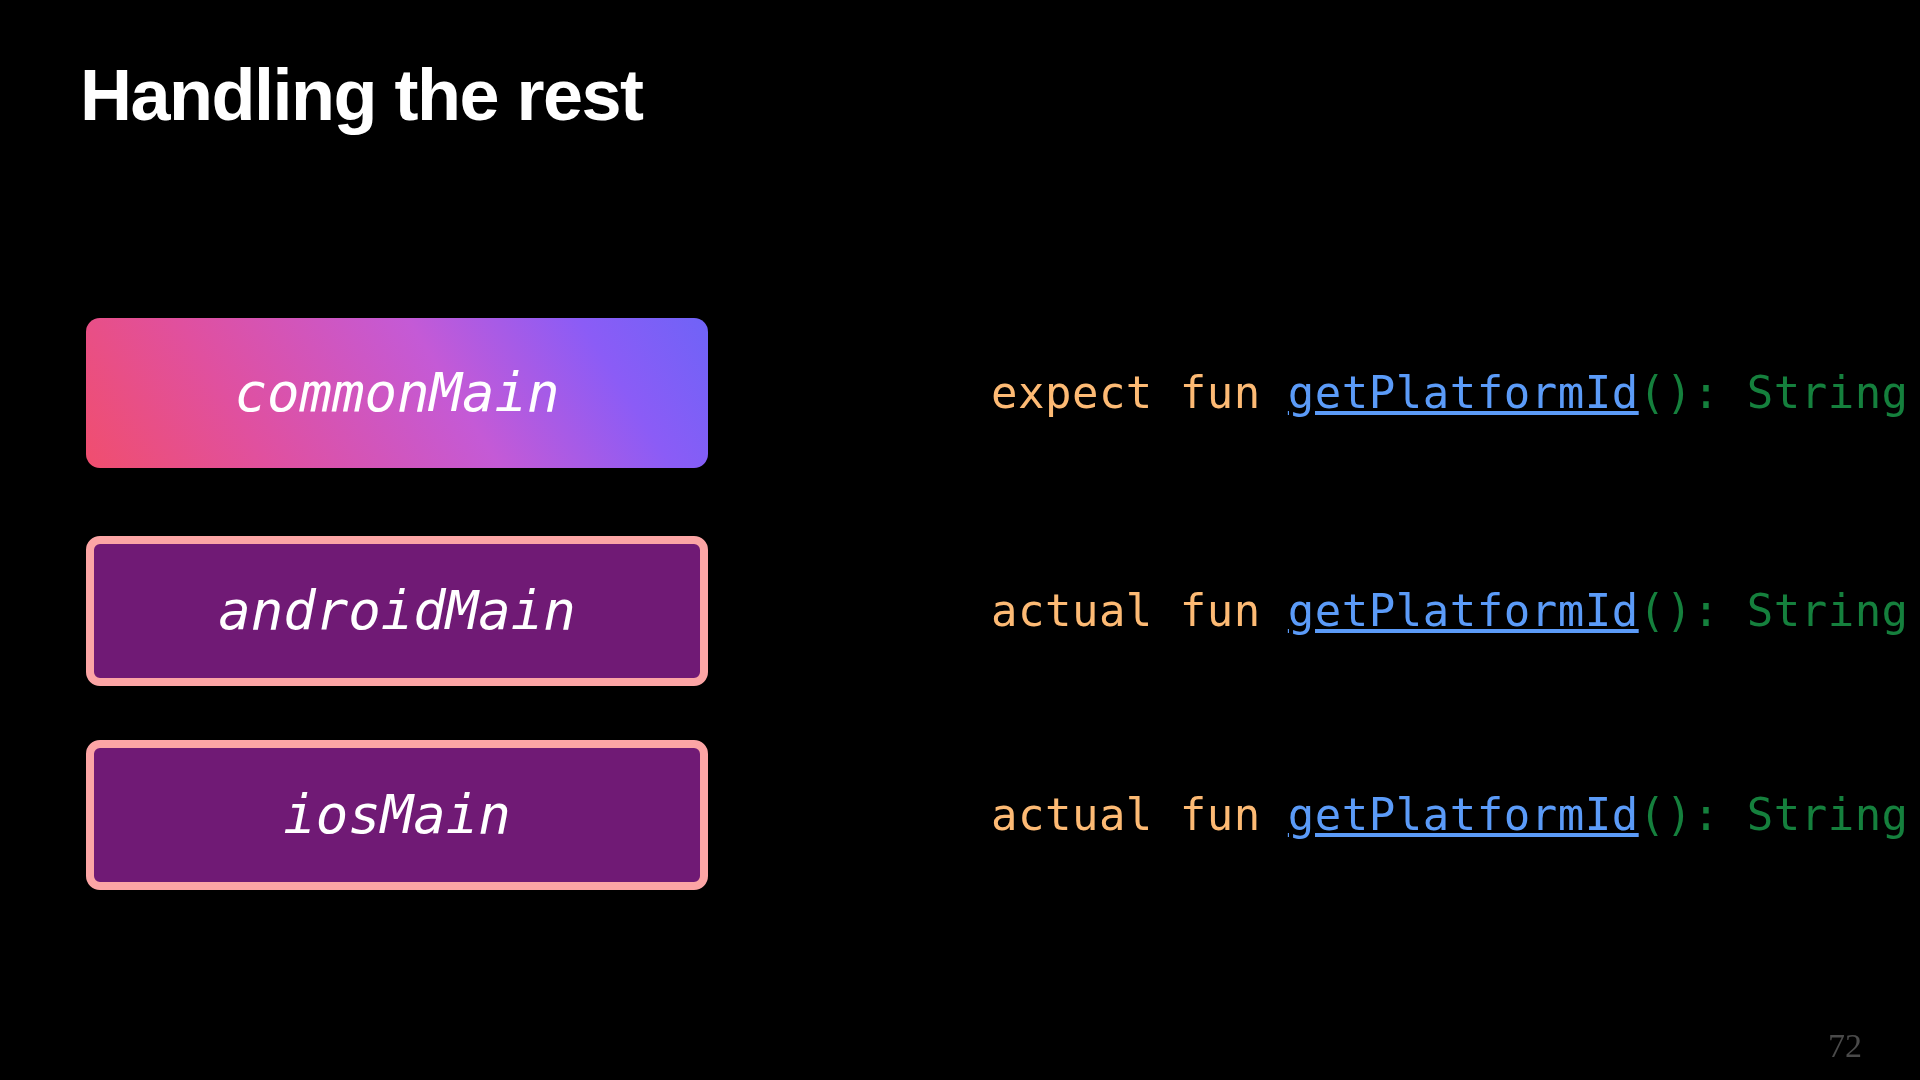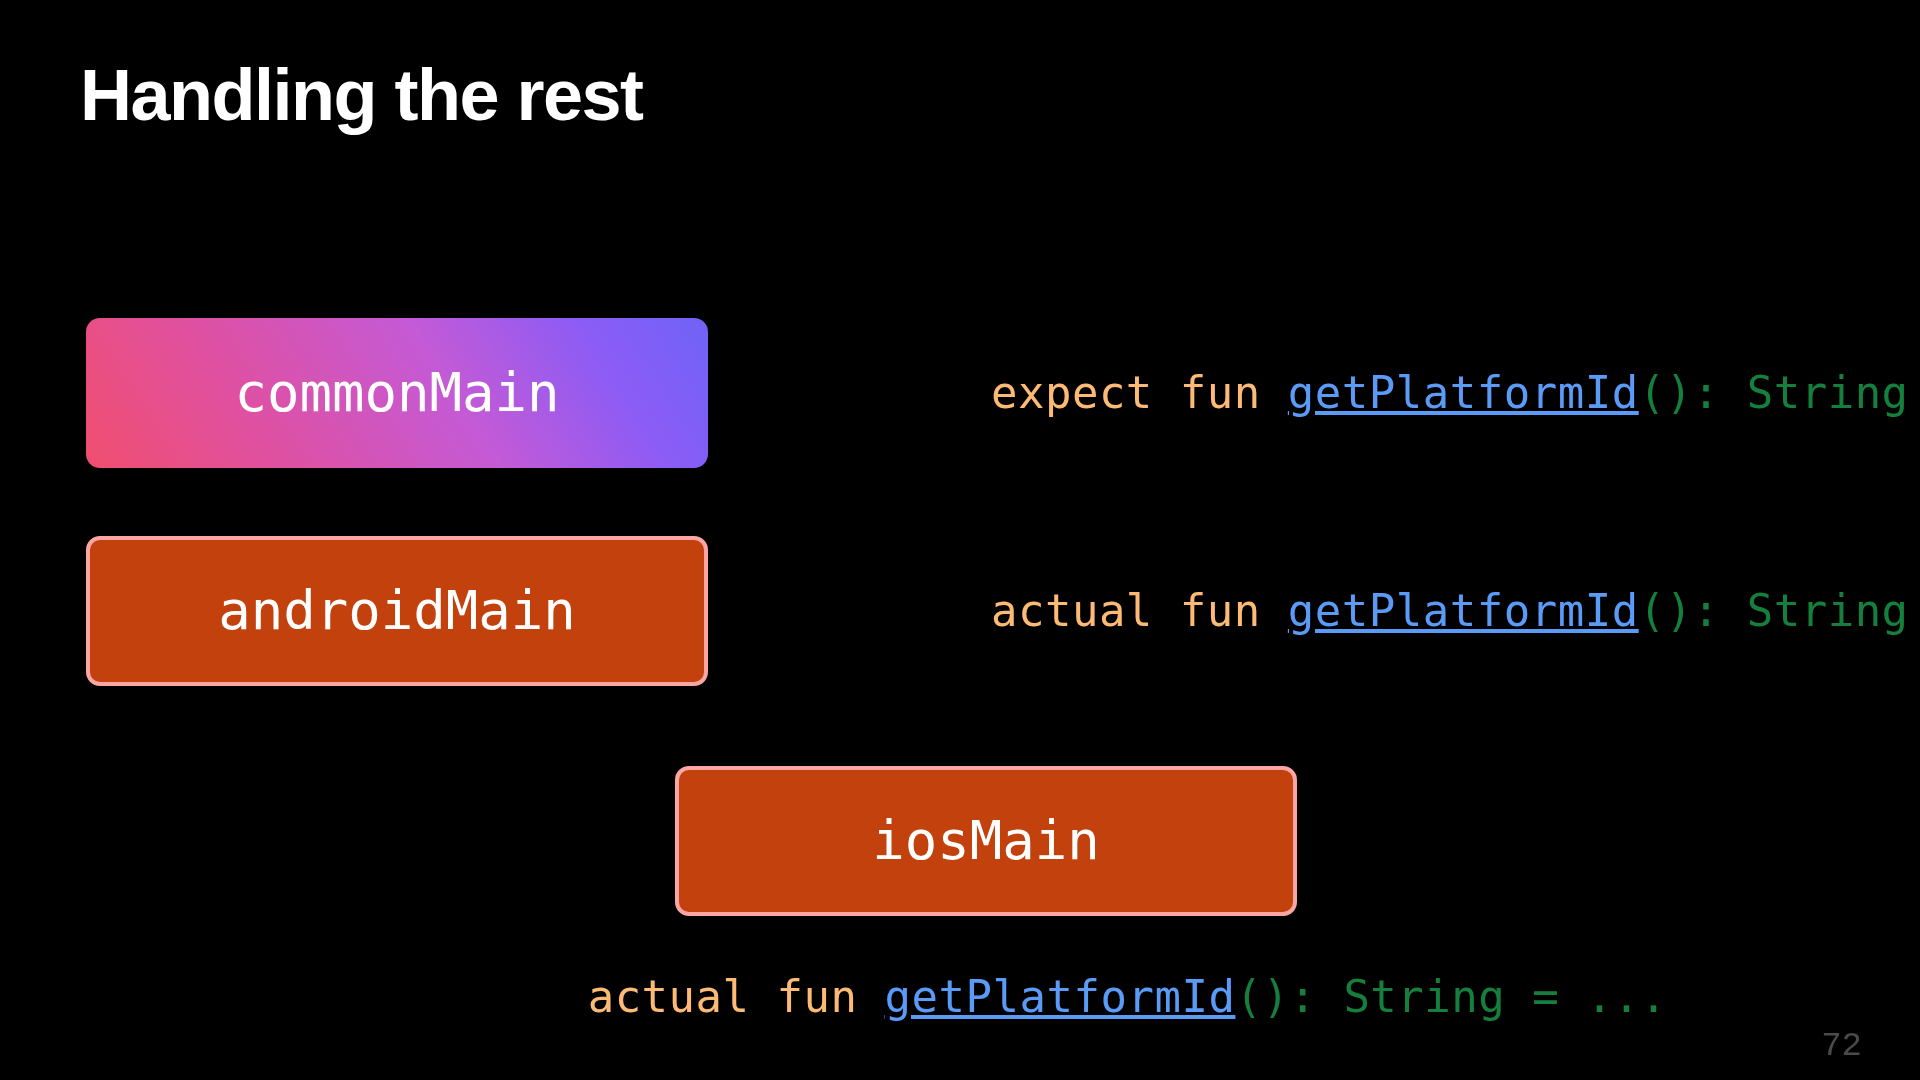--- a/index.html
+++ b/index.html
@@ -50,51 +50,52 @@
     position: absolute;
     left: 86px;
     width: 1800px;
     height: 150px;
     display: flex;
     align-items: center;
   }
 
   .row-1 { top: 318px; }
   .row-2 { top: 536px; }
-  .row-3 { top: 766px; flex-direction: column; }
+  .row-3 { top: 740px; }
 
   
   .chip {
     box-sizing: border-box;
     width: 622px;
     height: 150px;
     border-radius: 14px;
     display: flex;
     align-items: center;
     justify-content: center;
     flex: 0 0 auto;
+    font-style: italic;
   }
 
   .chip-label {
     font-family: "DejaVu Sans Mono", "Liberation Mono", monospace;
     font-size: 54px;
     line-height: 60px;
     color: #ffffff;
     white-space: nowrap;
     letter-spacing: 0px;
   }
 
   .chip-gradient {
     background: linear-gradient(58deg, #f04e6e 0%, #e0509f 26%, #c45ad6 58%, #8b5cf6 82%, #6f63f7 100%);
     border: none;
   }
 
   .chip-outline {
-    background: #c2410c;
-    border: 4px solid #fca5a5;
+    background: #701a75;
+    border: 8px solid #fca5a5;
   }
 
   
   .code-line {
     margin-left: 67px;
     font-family: "DejaVu Sans Mono", "Liberation Mono", monospace;
     font-size: 44px;
     line-height: 54px;
     white-space: pre;
     letter-spacing: 0.5px;
@@ -102,21 +103,21 @@
 
   .tok-kw   { color: #fdba74; }
   .tok-fn   { color: #5b9bf8; text-decoration: underline; }
   .tok-plain{ color: #15803d; }
 
   
   .page-number {
     position: absolute;
     right: 58px;
     bottom: 14px;
-    font-family: Liberation Mono, monospace;
+    font-family: Liberation Serif, serif;
     font-size: 34px;
     line-height: 40px;
     color: #4a4a4a;
   }
 </style>
 </head>
 <body>
 
 <div class="slide">
 

